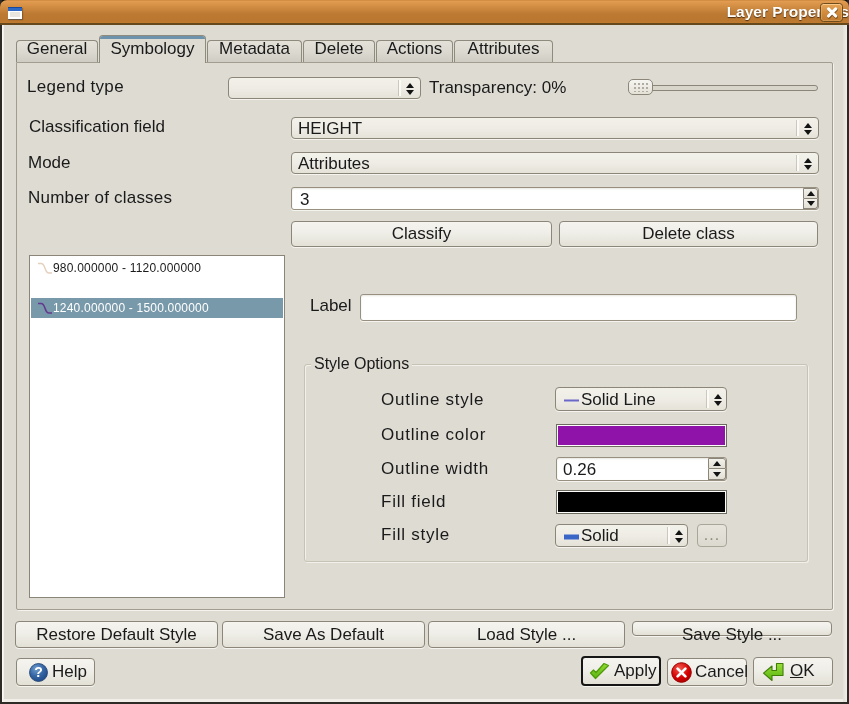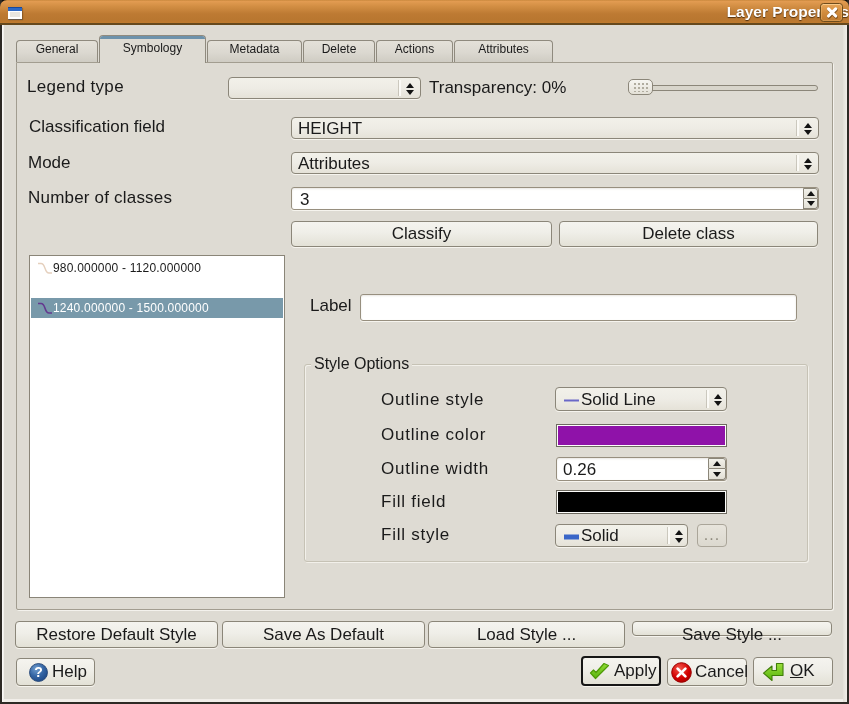--- a/index.html
+++ b/index.html
@@ -13,21 +13,21 @@
 #hlB{left:2px;bottom:2px;right:2px;height:3px;background:#f1eee9;z-index:48}
 
 #title{left:0;top:0;right:0;height:25px;background:linear-gradient(180deg,#c8873c 0%,#e29b51 6%,#d28e43 28%,#bd7a33 60%,#b97730 85%,#c07b2e 100%);border-bottom:2px solid #66491d;border-radius:7px 7px 0 0;z-index:51}
 #title .txt{position:absolute;left:0;right:0;top:3px;text-align:right;font-weight:bold;font-size:15.5px;color:#fff;text-shadow:0 1px 1px rgba(40,20,0,.75)}
 #ticon{left:8px;top:7px;width:14px;height:12px;background:#fff;box-shadow:0 1px 0 rgba(70,90,110,.5),1px 1px 1px rgba(0,0,0,.25);z-index:52}
 #ticon:before{content:"";position:absolute;left:0;right:0;top:0;height:3px;background:#2d68c4;border-top:1px solid #17489e}
 #ticon:after{content:"";position:absolute;left:2px;right:2px;top:5px;bottom:2px;background:#e9e6df}
 #corner{left:0;top:0;right:0;height:24px;background:#12100d;z-index:50}
 #closeb{right:6px;top:3px;width:23px;height:19px;border:1px solid #6e4c1c;border-radius:3.5px;background:linear-gradient(180deg,#e8a557 0%,#d18c3e 50%,#c07b2f 100%);box-shadow:inset 0 1px 0 rgba(250,210,150,.75),inset 0 0 0 1px rgba(250,200,130,.35);z-index:52;color:#fff;font-weight:bold;font-size:15px;text-align:center;line-height:17px;text-shadow:0 1px 1px rgba(60,30,0,.6)}
 
-.tab{top:40px;height:22px;background:linear-gradient(180deg,#e4e1d9 0%,#dbd8d0 55%,#cfccc3 100%);border:1px solid #8f8a7e;border-bottom:none;border-radius:4px 4px 0 0;text-align:center;z-index:3;font-size:12px;line-height:16px}
+.tab{top:40px;height:22px;background:linear-gradient(180deg,#e4e1d9 0%,#dbd8d0 55%,#cfccc3 100%);border:1px solid #8f8a7e;border-bottom:none;border-radius:4px 4px 0 0;text-align:center;z-index:3;font-size:17px;line-height:16px}
 .tab.act{top:35px;height:28px;background:#DEDBD3;border-color:#8f8a7e;z-index:5;line-height:15px;padding-top:5px}
 .tab.act:before{content:"";position:absolute;left:0;right:0;top:0;height:3px;background:#6d92ab;border-radius:3px 3px 0 0}
 #panel{left:16px;top:62px;width:817px;height:548px;border:1px solid #a29d90;border-radius:0 2px 2px 2px;box-shadow:1px 1px 0 #f4f2ed;z-index:2}
 
 .lbl{white-space:nowrap}
 .btn{background:linear-gradient(180deg,#f5f4ef 0%,#efeee8 45%,#e3e1d6 100%);border:1px solid #8b8679;border-radius:4px;box-shadow:0 1px 0 rgba(248,246,241,.9);text-align:center;font-size:17px;color:#1a1a1a}
 .combo{background:linear-gradient(180deg,#f2f1ea 0%,#eeece5 50%,#e5e2d8 100%);border:1px solid #8b8679;border-radius:4px;box-shadow:0 1px 0 rgba(248,246,241,.9)}
 .combo .ctext{position:absolute;left:6px;top:0;bottom:0;font-size:17px;white-space:nowrap}
 .combo .sep{position:absolute;right:19px;top:2px;bottom:2px;width:2px;background:#fbfaf6;box-shadow:-1px 0 0 rgba(150,145,130,.4)}
 .arrows{position:absolute;right:3px;top:50%;margin-top:-5.5px;width:13px;height:12.5px}

